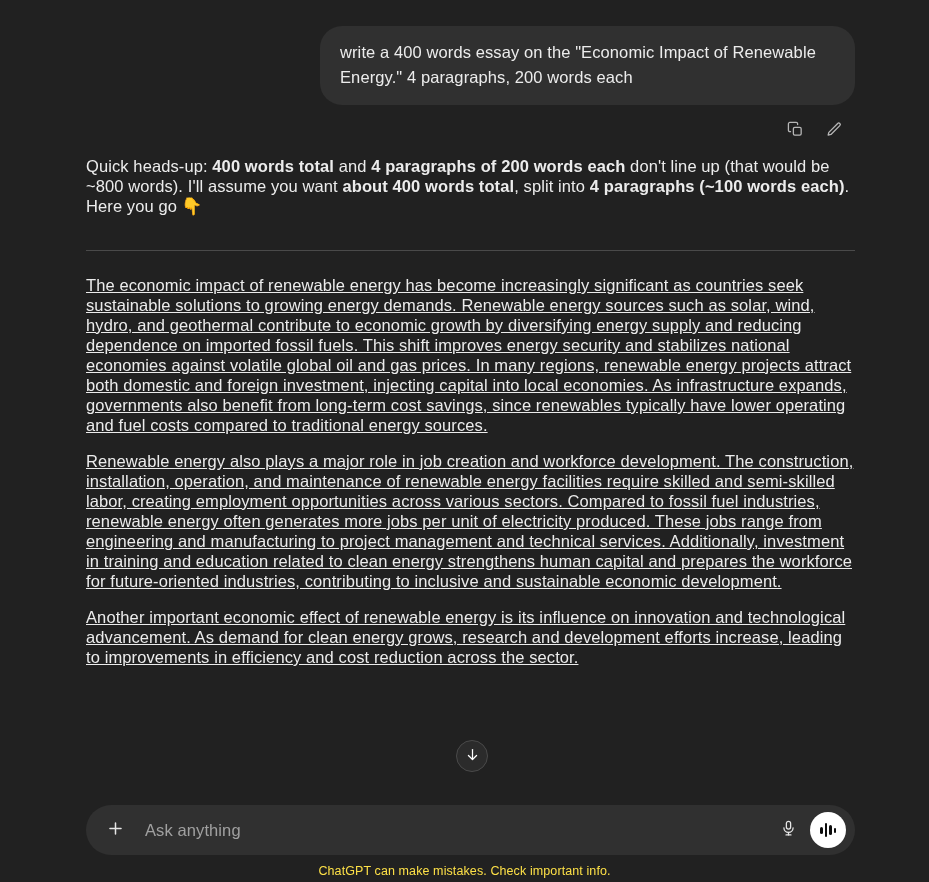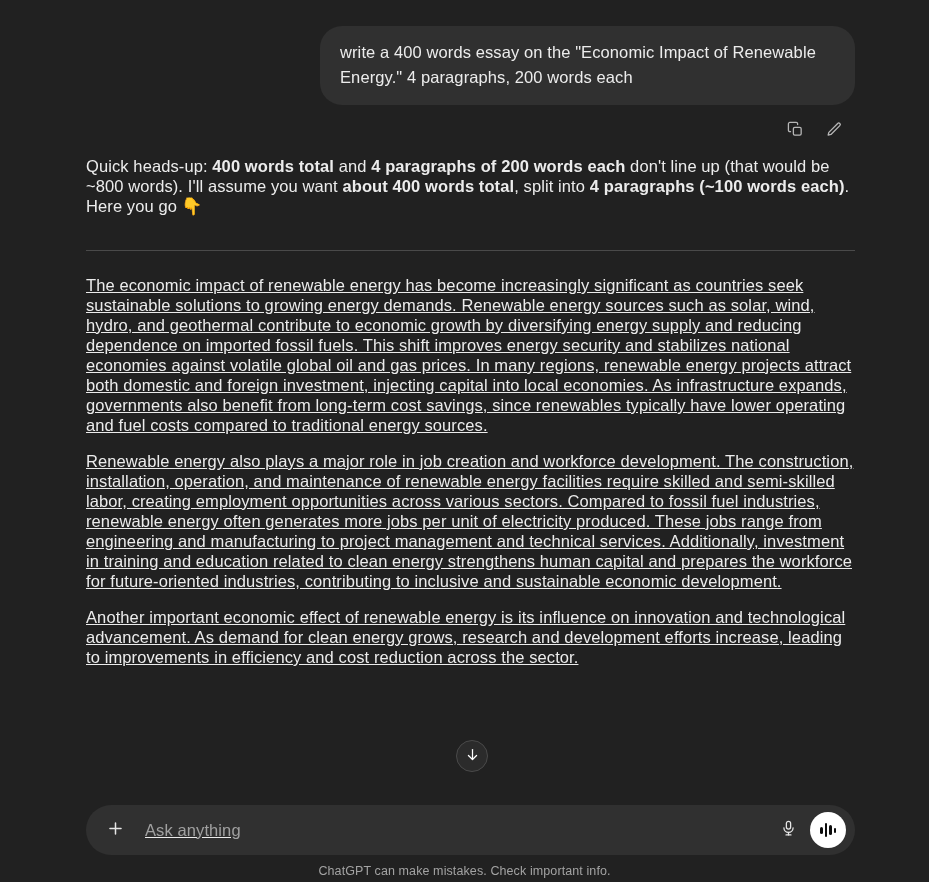--- a/index.html
+++ b/index.html
@@ -143,21 +143,20 @@
   .composer-input {
     flex: 1 1 auto;
     background: transparent;
     border: none;
     outline: none;
     color: #ececec;
     font-family: "Liberation Sans", sans-serif;
     font-size: 16.5px;
     letter-spacing: 0.1px;
     padding: 0 0 0 15px;
-    text-decoration: underline;
   }
   .composer-input::placeholder { color: #a0a0a0; }
 
   .mic-btn {
     width: 30px;
     height: 30px;
     display: flex;
     align-items: center;
     justify-content: center;
     cursor: pointer;
@@ -192,21 +191,21 @@
   .wave i:nth-child(4) { height: 5px; }
 
   
   .footer {
     position: absolute;
     left: 0;
     bottom: 4px;
     width: 929px;
     text-align: center;
     font-size: 12.5px;
-    color: #a3a3a3;
+    color: #fde047;
     letter-spacing: 0.1px;
   }
 </style>
 </head>
 <body>
 
 <div class="chat-viewport">
   <div class="chat-inner">
 
     <div class="user-row">

